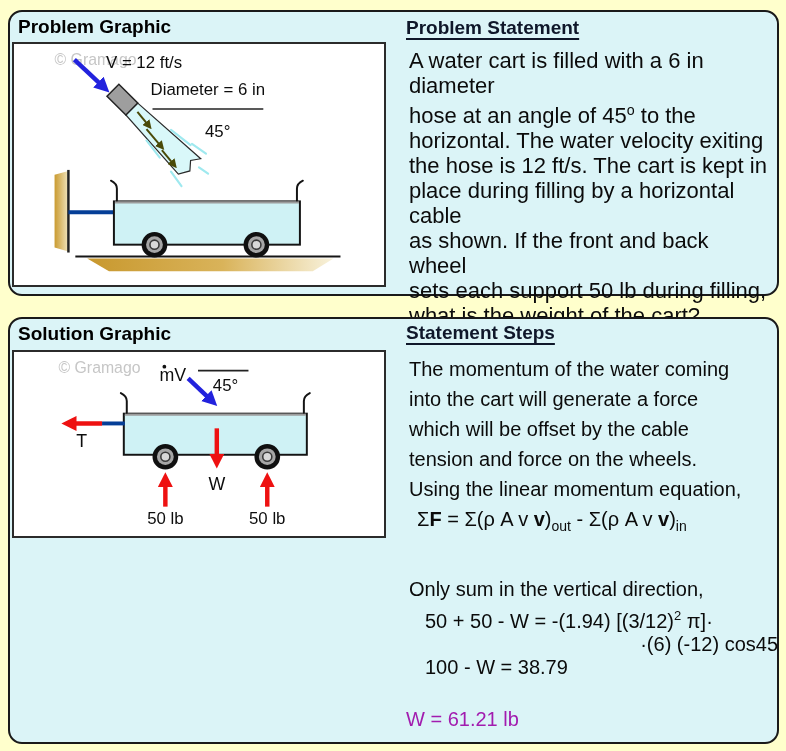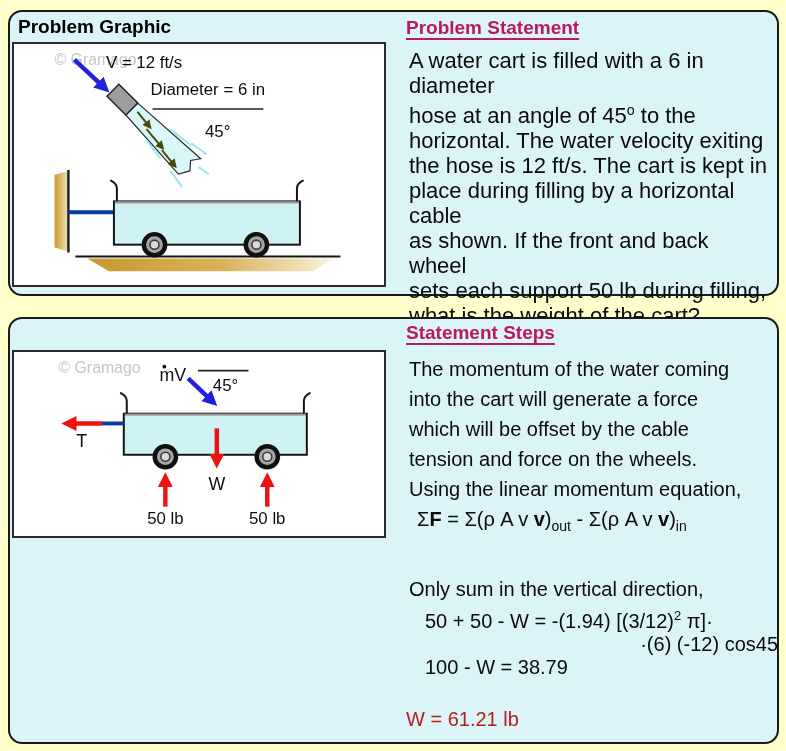--- a/index.html
+++ b/index.html
@@ -19,33 +19,33 @@
     font-size:19px;font-weight:bold;color:#000;
   }
   .graphic-box{
     position:absolute;left:2px;background:#ffffff;border:2px solid #2b2b2b;
   }
   .problem-box{top:30px;width:370px;height:241px;}
   .solution-box{top:31px;width:370px;height:184px;}
   .text-col{position:absolute;left:396px;top:4px;width:366px;}
   .sol-col{top:2px;}
   .col-title{
-    margin:0;font-size:19px;font-weight:bold;line-height:23px;color:#be185d;
+    margin:0;font-size:19px;font-weight:bold;line-height:23px;color:#0f172a;
     text-decoration:underline;text-decoration-thickness:2px;text-underline-offset:4px;
   }
   .statement{
     margin:9px 0 0 3px;font-size:22px;line-height:25px;
   }
   .ss-intro{margin:10px 0 0 3px;font-size:20px;line-height:30px;}
   .ss-eq{margin:0 0 0 11px;font-size:20px;line-height:23px;}
   .ss-eq.momentum{line-height:30px;}
   .ss-heading{margin:34px 0 0 3px;font-size:20px;line-height:29px;}
   .ss-eq.indent{margin-left:19px;}
   .ss-eq.right{text-align:right;margin-left:0;margin-right:-6px;}
-  .result{margin:26px 0 0 0;font-size:20px;line-height:29px;color:#b91c1c;}
+  .result{margin:26px 0 0 0;font-size:20px;line-height:29px;color:#a21caf;}
   sup{font-size:65%;}
   sub{font-size:70%;}
   .gfx text{font-family:"Liberation Sans","DejaVu Sans",sans-serif;fill:#0d0d0d;}
   .gfx .wm{fill:#C6C6C6;}
 </style>
 </head>
 <body>
 
 <div class="page">
 
@@ -123,20 +123,21 @@
       </svg>
     </div>
 
     <div class="text-col">
       <h2 class="col-title">Problem Statement</h2>
       <p class="statement">A water cart is filled with a 6 in diameter<br>hose at an angle of 45<sup>o</sup> to the<br>horizontal. The water velocity exiting<br>the hose is 12 ft/s. The cart is kept in<br>place during filling by a horizontal cable<br>as shown. If the front and back wheel<br>sets each support 50 lb during filling,<br>what is the weight of the cart? Assume<br>the water density is 1.94 slug/ft<sup>3</sup>.</p>
     </div>
   </section>
 
   <section class="panel panel-solution">
+    <h2 class="panel-title">Solution Graphic</h2>
 
     <div class="graphic-box solution-box">
       <svg class="gfx" width="370" height="184" viewBox="0 0 374 188" preserveAspectRatio="none">
         <defs>
           <marker id="abl2" viewBox="0 0 10 10" refX="6" refY="5" markerWidth="3.4" markerHeight="3.4" orient="auto" markerUnits="strokeWidth">
             <path d="M0,0 L10,5 L0,10 z" fill="#2222DD"></path>
           </marker>
           <marker id="ard" viewBox="0 0 10 10" refX="6" refY="5" markerWidth="3.4" markerHeight="3.4" orient="auto" markerUnits="strokeWidth">
             <path d="M0,0 L10,5 L0,10 z" fill="#EE1111"></path>
           </marker>

